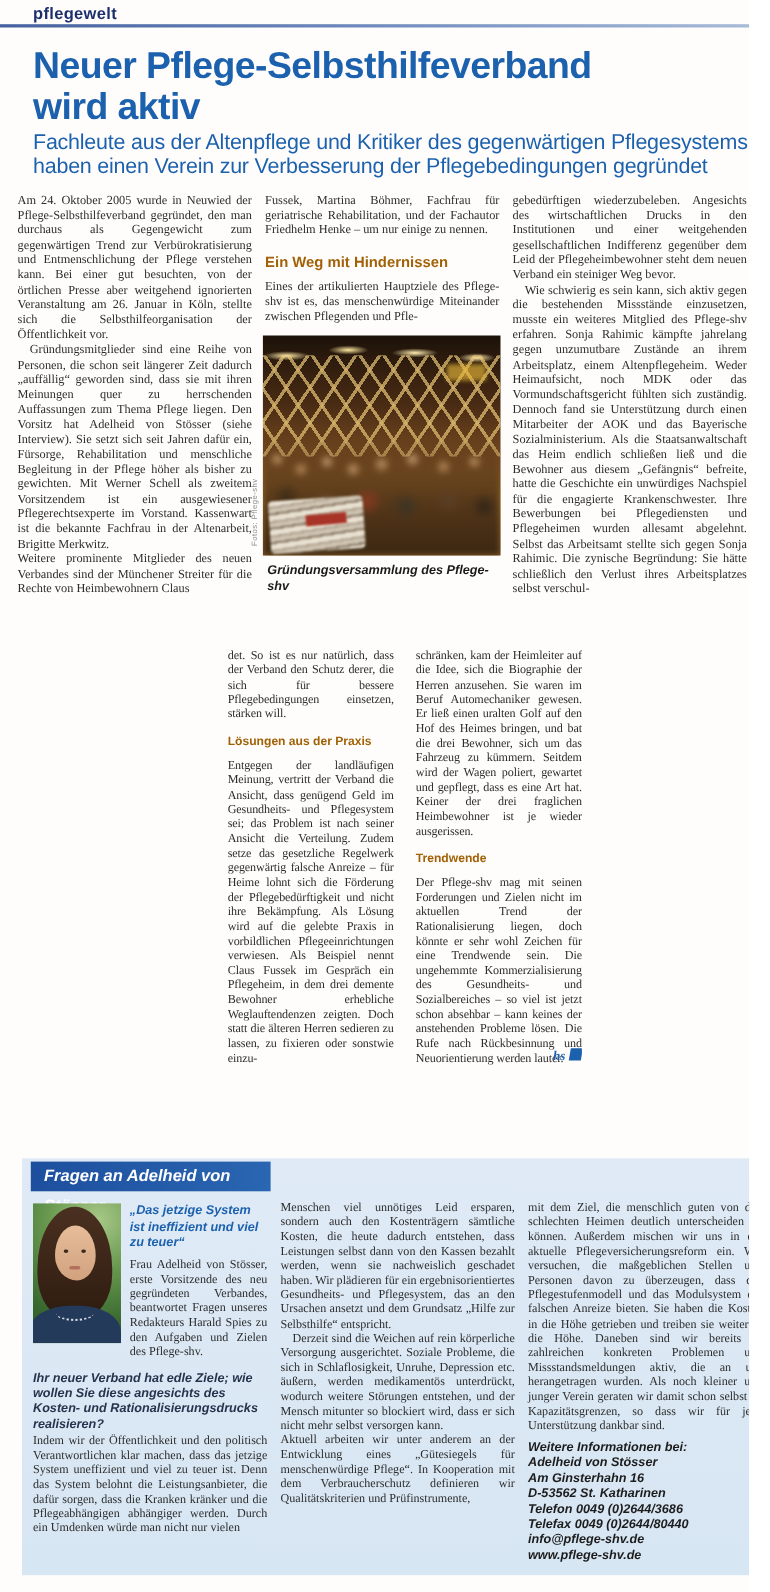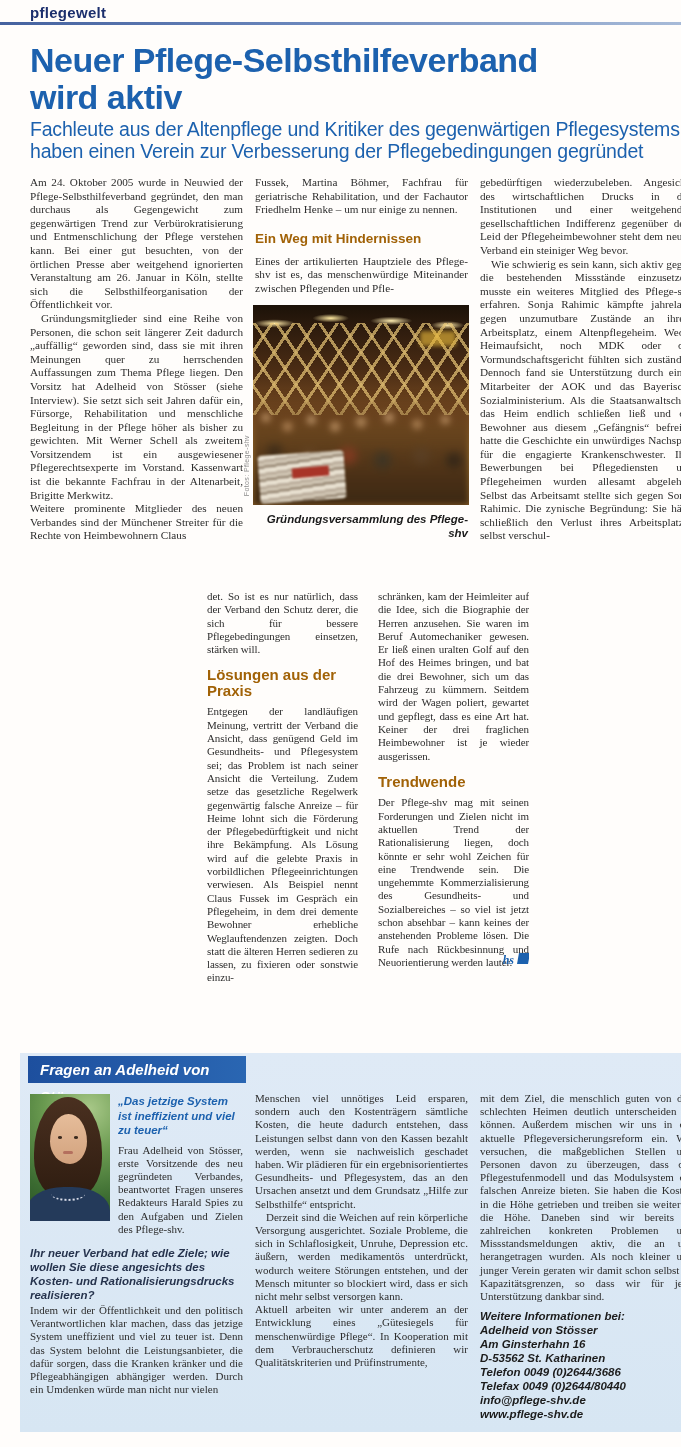--- a/index.html
+++ b/index.html
@@ -16,21 +16,21 @@
          letter-spacing:-.5px;white-space:pre-line;}
   .subtitle{position:absolute;left:30px;top:119px;width:660px;
             font:19.5px/21.5px "Liberation Sans",sans-serif;color:#1c61ae;
             letter-spacing:-.2px;white-space:pre-line;}
   
   .bp{font-family:"Liberation Serif",serif;font-size:11.2px;line-height:13.6px;
       text-align:justify;color:#2d2d2d;margin:0;hyphens:auto;}
   .ind{text-indent:11px;}
   .h3{font:bold 13.5px/16px "Liberation Sans",sans-serif;color:#a16207;margin:14px 0 8px;}
   
-  .row1{position:absolute;left:30px;top:176px;width:663px;height:414px;display:flex;gap:12px;overflow:hidden;}
+  .row1{position:absolute;left:16px;top:176px;width:663px;height:414px;display:flex;gap:12px;overflow:hidden;}
   .row1 .col{width:213px;flex:0 0 213px;}
   
   .mwrap{position:relative;width:216px;margin:9px 0 0 -2px;}
   .credit{position:absolute;left:-10px;bottom:8px;writing-mode:vertical-rl;transform:rotate(180deg);
           font:7px "Liberation Sans",sans-serif;color:#8d8d8d;letter-spacing:.4px;}
   .mphoto{position:relative;width:216px;height:200px;overflow:hidden;
           background:linear-gradient(180deg,#1c1208 0%,#2b1a0d 10%,#4a2c14 32%,#7a4d22 56%,#a3762e 76%,#8a5e26 100%);}
   .mp-lights{position:absolute;left:0;top:0;width:100%;height:22%;
       background:radial-gradient(ellipse 30px 6px at 10% 42%,#ffeaa8,transparent 70%),
                  radial-gradient(ellipse 26px 6px at 36% 30%,#ffe9a0,transparent 70%),
@@ -56,27 +56,27 @@
                  radial-gradient(circle 18px at 60% 60%,#3a3426,transparent 75%),
                  radial-gradient(circle 17px at 78% 56%,#5a4026,transparent 75%),
                  radial-gradient(circle 16px at 93% 60%,#2e2418,transparent 75%),
                  linear-gradient(180deg,rgba(90,58,30,.0) 0%,rgba(74,46,22,.85) 55%,#3c2813 100%);}
   .mp-books{position:absolute;left:3%;bottom:2%;width:40%;height:24%;transform:rotate(-4deg);
       filter:blur(1px);border-radius:4px;
       background:repeating-linear-gradient(175deg,#e8e0d0 0 5px,#b0a290 5px 7px,#cfc4b2 7px 11px,#8a7a66 11px 13px);}
   .mp-bookred{position:absolute;left:18%;bottom:14%;width:17%;height:5%;background:#a83428;
       transform:rotate(-5deg);filter:blur(.8px);}
   .caption{font:bold italic 11.5px/14px "Liberation Sans",sans-serif;color:#1a1a1a;
-           margin:7px 0 0 2px;font-style:italic;text-align:right;}
+           margin:7px 0 0 2px;font-style:italic;}
   
   .row2{position:absolute;left:207px;top:590px;width:322px;height:460px;display:flex;gap:20px;overflow:hidden;}
   .row2 .col2{width:151px;flex:0 0 151px;}
   .bp2{font-family:"Liberation Serif",serif;font-size:11px;line-height:13.3px;letter-spacing:-.1px;
        text-align:justify;color:#2d2d2d;margin:0;hyphens:auto;}
-  .row2 .h3{font-size:15px;line-height:15.5px;margin:11px 0 7px;}
+  .row2 .h3{font-size:11px;line-height:15.5px;margin:11px 0 7px;}
   .lastp{position:relative;}
   .signoff{position:absolute;right:0;bottom:1px;display:flex;gap:4px;}
   .hs{font:bold italic 12px "Liberation Serif",serif;color:#1c61ae;font-style:italic;}
   .sq{display:inline-block;width:11px;height:11px;background:#1c61ae;transform:skewX(-10deg);}
   
   .ibox{position:absolute;left:20px;top:1053px;width:677px;height:379px;
         background:linear-gradient(180deg,#dfeaf6,#d7e6f3);}
   .ibar{margin:3px 0 0 8px;width:218px;height:27px;background:linear-gradient(90deg,#1d4f9e,#2a66b2);
         color:#ffffff;font:bold italic 15px/27px "Liberation Sans",sans-serif;padding-left:12px;
         box-sizing:border-box;}

